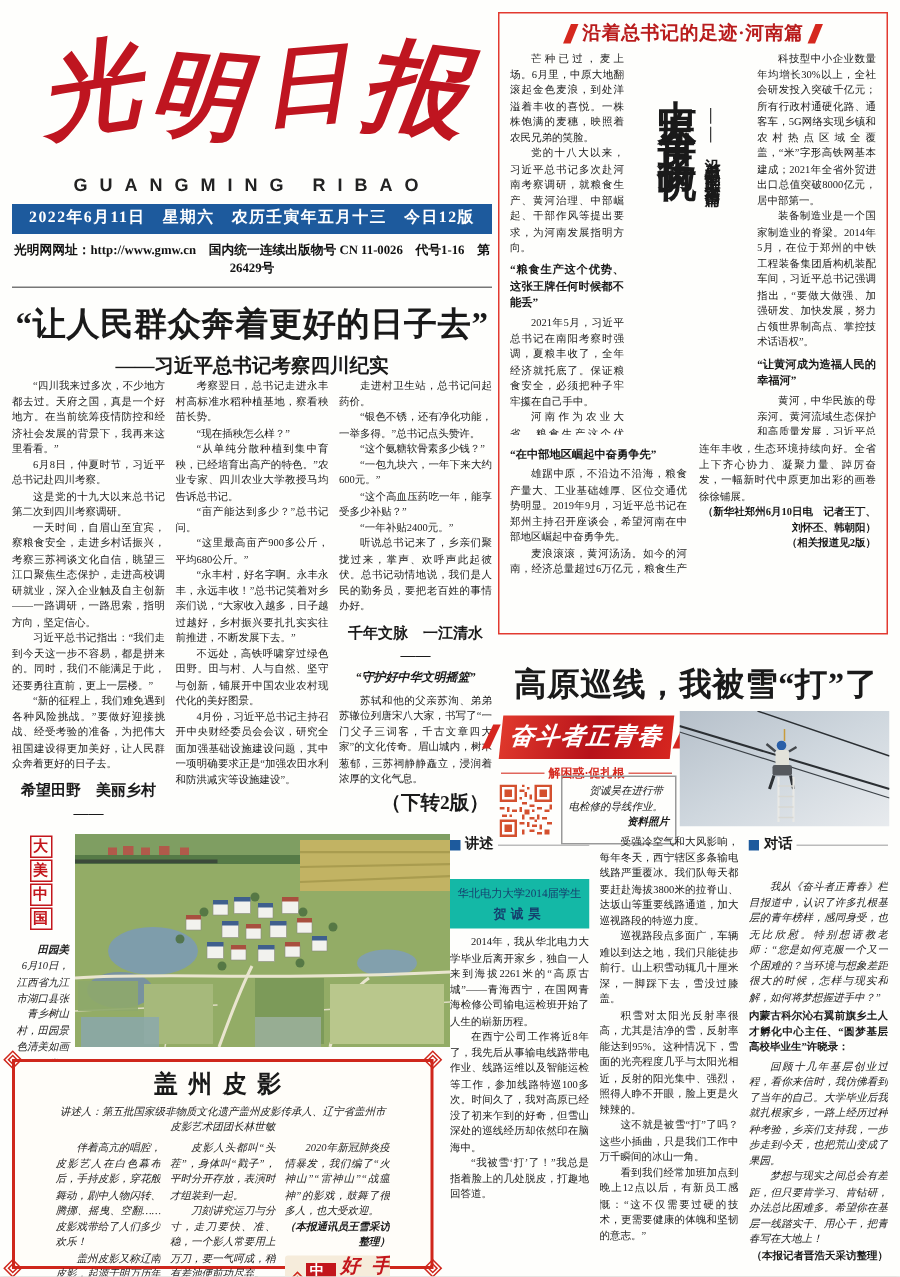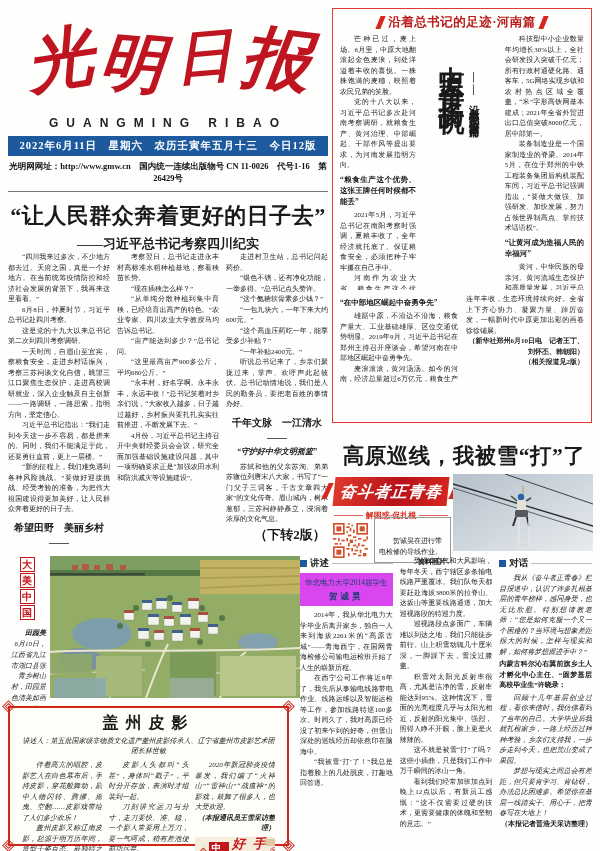--- a/index.html
+++ b/index.html
@@ -50,21 +50,21 @@
   #damei{position:absolute;left:8px;top:556px;width:292px;height:142px;display:flex;}
   .dm-side{width:42px;padding-right:4px;box-sizing:border-box;}
   .stamp p{width:13px;height:13px;margin:1px auto;border:1px solid #c3161c;color:#c3161c;
            font-size:10px;font-weight:bold;text-align:center;line-height:13px;text-indent:0;}
   .dm-cap{margin-top:8px;font-size:7px;line-height:1.55;font-style:italic;color:#222;text-align:right;}
   .dm-cap .capt{font-weight:bold;}
   .dm-cap .capcredit{font-weight:bold;}
   .dm-photo{flex:1;}
   
   #gaizhou{position:absolute;left:8px;top:706px;width:281px;height:140px;border:2px solid #cf271c;
-           box-sizing:border-box;padding:4px 12px;background:#fffdf9;}
+           box-sizing:border-box;padding:4px 27px;background:#fffdf9;}
   .knot{width:9px;height:9px;border:1.8px solid #cf271c;transform:rotate(45deg);position:relative;box-sizing:border-box;}
   .knot:after{content:"";position:absolute;inset:1px;border:1px solid #cf271c;}
   .gz-corner{position:absolute;}
   .gz-tl{left:-6px;top:-6px;} .gz-tr{right:-6px;top:-6px;}
   .gz-bl{left:-6px;bottom:-6px;} .gz-br{right:-6px;bottom:-6px;}
   .gz-title{text-align:center;font-size:16px;font-weight:900;letter-spacing:7px;margin-top:1px;}
   .gz-byline{text-align:center;font-size:7px;font-style:italic;margin-top:2px;color:#222;}
   .gz-cols{display:flex;gap:6px;height:92px;margin-top:4px;}
   .gz-cols p{font-style:italic;}
   .seal{width:88px;height:33px;background:#f6ecdb;border-radius:2px;margin:3px 0 0 auto;position:relative;
@@ -80,28 +80,28 @@
           background:linear-gradient(100deg,#e0392c,#b7121a 55%,#d6261f);transform:skewX(-6deg);
           color:#fff;font-weight:900;font-style:italic;text-align:center;line-height:29px;
           font-size:16px;letter-spacing:1px;}
   .banner:before,.banner:after{content:"";position:absolute;top:6px;width:5px;height:16px;background:#d6261f;transform:skewX(-20deg);}
   .banner:before{left:-9px;} .banner:after{right:-9px;}
   .banner-sub{position:absolute;left:334px;top:510px;width:114px;display:flex;align-items:center;gap:3px;}
   .banner-sub i{flex:1;border-top:1.5px solid #e0665c;}
   .banner-sub b{color:#d5281e;font-size:8px;white-space:nowrap;}
   #qr{position:absolute;left:333px;top:523px;width:35px;height:35px;}
   .photocap{position:absolute;left:374px;top:517px;width:77px;height:46px;border:1px solid #999;
-            box-sizing:border-box;padding:18px 4px 2px;font-size:7px;line-height:1.5;}
+            box-sizing:border-box;padding:4px 4px 2px;font-size:7px;line-height:1.5;font-style:italic;}
   .photocap .pc-credit{text-align:right;font-weight:bold;text-indent:0;}
   #lineman{position:absolute;left:453px;top:474px;width:140px;height:77px;}
   #gy-cols{position:absolute;left:300px;top:556px;width:292px;height:288px;display:flex;gap:7px;}
-  .sechead{display:flex;align-items:center;gap:3px;font-size:9.5px;font-weight:bold;margin-bottom:3px;}
+  .sechead{display:flex;align-items:center;gap:3px;font-size:9.5px;font-weight:bold;margin-bottom:16px;}
   .sechead .sqr{width:7px;height:7px;background:#1d5a9d;flex:none;}
   .sechead i{flex:1;border-top:1px solid #bbb;}
-  .authorbox{background:#d946ef;color:#15406e;text-align:center;padding:4px 2px;margin:2px 0 4px;}
+  .authorbox{background:#14b8a6;color:#15406e;text-align:center;padding:4px 2px;margin:2px 0 4px;}
   .authorbox .a1{font-size:7.5px;text-indent:0;}
   .authorbox .a2{font-size:8.5px;font-weight:bold;letter-spacing:3px;text-indent:0;margin-top:1px;}
   .ital p{font-style:italic;}
   .dlgbold{font-weight:bold;text-indent:0;margin:2px 0;}
 </style>
 </head>
 <body>
 
 <div id="page">
 
@@ -134,20 +134,21 @@
 
     </div>
     <div class="col">
       <div>
           <p>考察翌日，总书记走进永丰村高标准水稻种植基地，察看秧苗长势。</p>
           <p>“现在插秧怎么样？”</p>
           <p>“从单纯分散种植到集中育秧，已经培育出高产的特色。”农业专家、四川农业大学教授马均告诉总书记。</p>
           <p>“亩产能达到多少？”总书记问。</p>
           <p>“这里最高亩产900多公斤，平均680公斤。”</p>
           <p>“永丰村，好名字啊。永丰永丰，永远丰收！”总书记笑着对乡亲们说，“大家收入越多，日子越过越好，乡村振兴要扎扎实实往前推进，不断发展下去。”</p>
+          <p>不远处，高铁呼啸穿过绿色田野。田与村、人与自然、坚守与创新，铺展开中国农业农村现代化的美好图景。</p>
           <p>4月份，习近平总书记主持召开中央财经委员会会议，研究全面加强基础设施建设问题，其中一项明确要求正是“加强农田水利和防洪减灾等设施建设”。</p>
         </div>
     </div>
     <div class="col">
       <div>
           <p>走进村卫生站，总书记问起药价。</p>
           <p>“银色不锈，还有净化功能，一举多得。”总书记点头赞许。</p>
           <p>“这个氨糖软骨素多少钱？”</p>
           <p>“一包九块六，一年下来大约600元。”</p>
           <p>“这个高血压药吃一年，能享受多少补贴？”</p>

